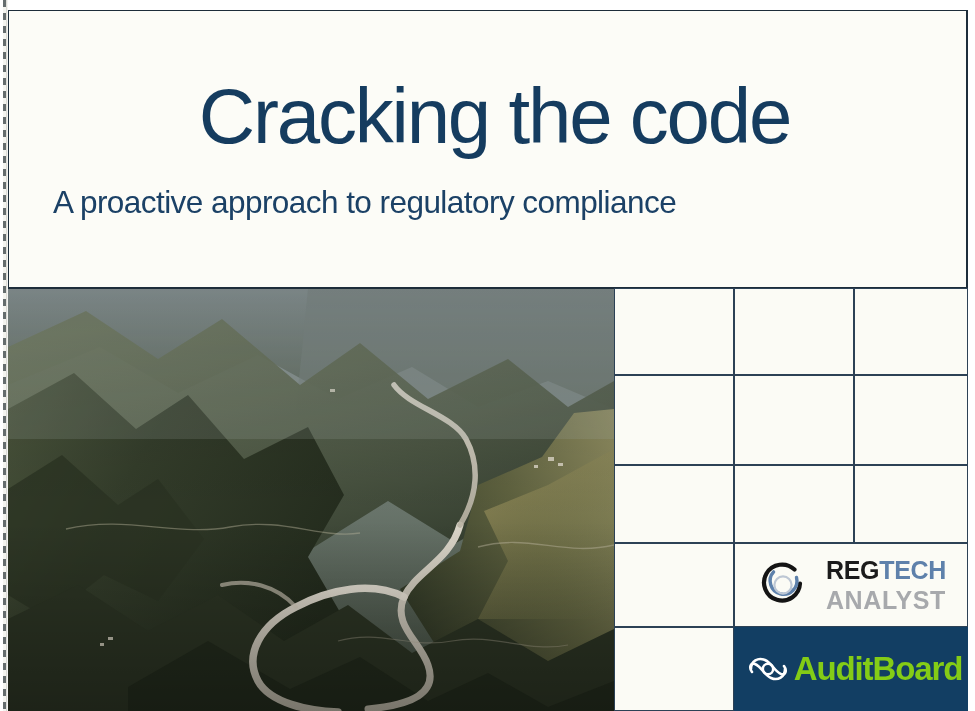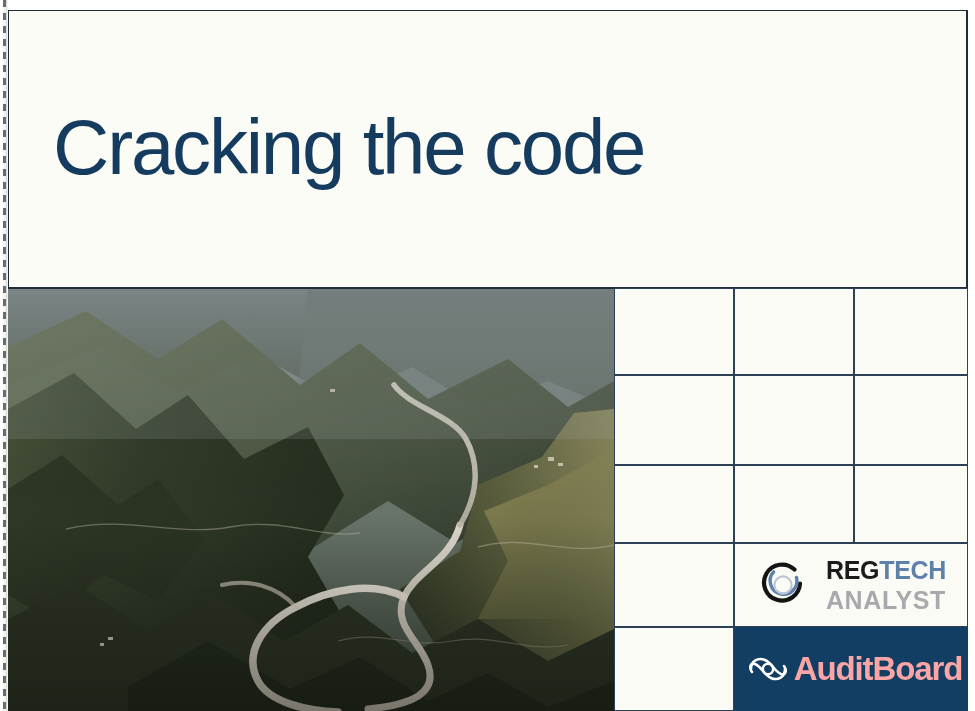--- a/index.html
+++ b/index.html
@@ -52,20 +52,21 @@
     display:flex;flex-direction:column;justify-content:center;
   }
   .title{
     font-size:78px;
     line-height:.98;
     letter-spacing:-2.2px;
     font-weight:400;
     color:#153c5f;
     margin:0 0 4px 0;
     white-space:nowrap;
+    text-align:center;
   }
   .subtitle{
     font-size:31.5px;
     line-height:1.1;
     letter-spacing:-.55px;
     font-weight:400;
     color:#1b4166;
     margin:26px 0 0 0;
     white-space:nowrap;
   }
@@ -115,37 +116,38 @@
 
   
   .ab-cell{
     background:#123e63;
     border-color:#123e63;
     display:flex;align-items:center;justify-content:center;
   }
   .ab-logo{display:flex;align-items:center;gap:6px;transform:translateX(4px);}
   .ab-mark{width:40px;height:30px;flex:0 0 40px;}
   .ab-word{
-    font-size:33px;font-weight:700;letter-spacing:-1.1px;color:#fca5a5;
+    font-size:33px;font-weight:700;letter-spacing:-1.1px;color:#84cc16;
     white-space:nowrap;
   }
 </style>
 </head>
 <body>
 
 <div id="slide">
 
   <div class="spine"></div>
   <div class="spine-shadow"></div>
 
   <div class="doc"></div>
 
   <div class="header">
     <div class="header-inner">
       <div class="title">Cracking the code</div>
+      <div class="subtitle">A proactive approach to regulatory compliance</div>
     </div>
   </div>
 
   <div class="photo">
     <svg viewBox="0 0 606 423" preserveAspectRatio="none" aria-hidden="true">
       <defs>
         <linearGradient id="sky" x1="0" y1="0" x2="0" y2="1">
           <stop offset="0%" stop-color="#8f9a9f"></stop>
           <stop offset="45%" stop-color="#6f7b72"></stop>
           <stop offset="100%" stop-color="#3c4638"></stop>

